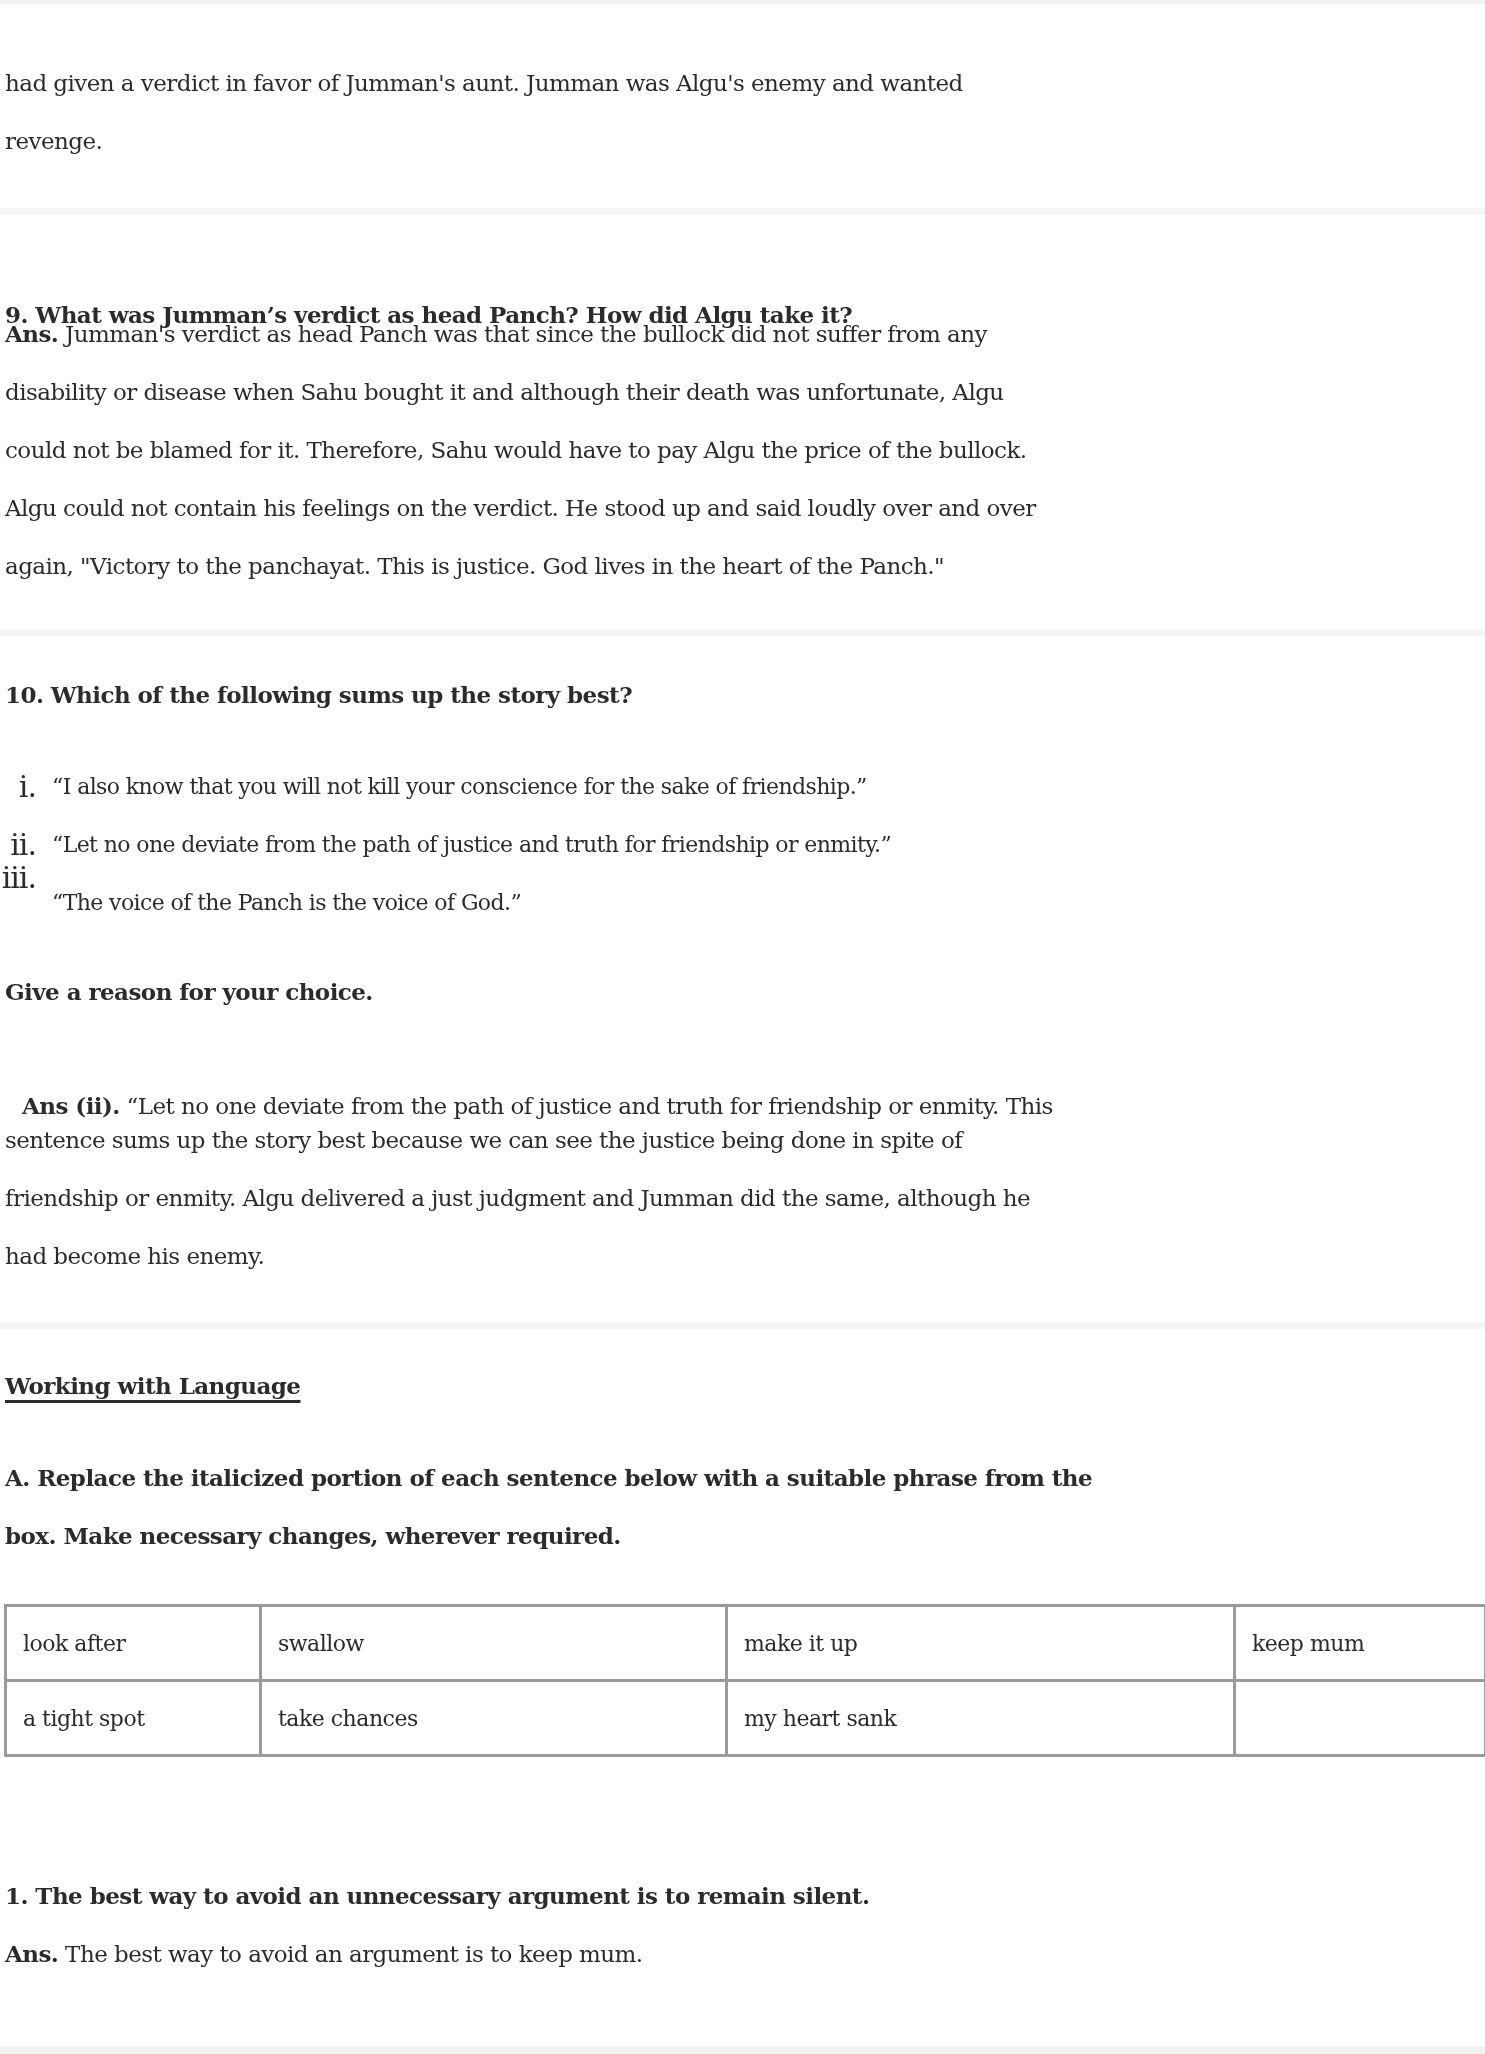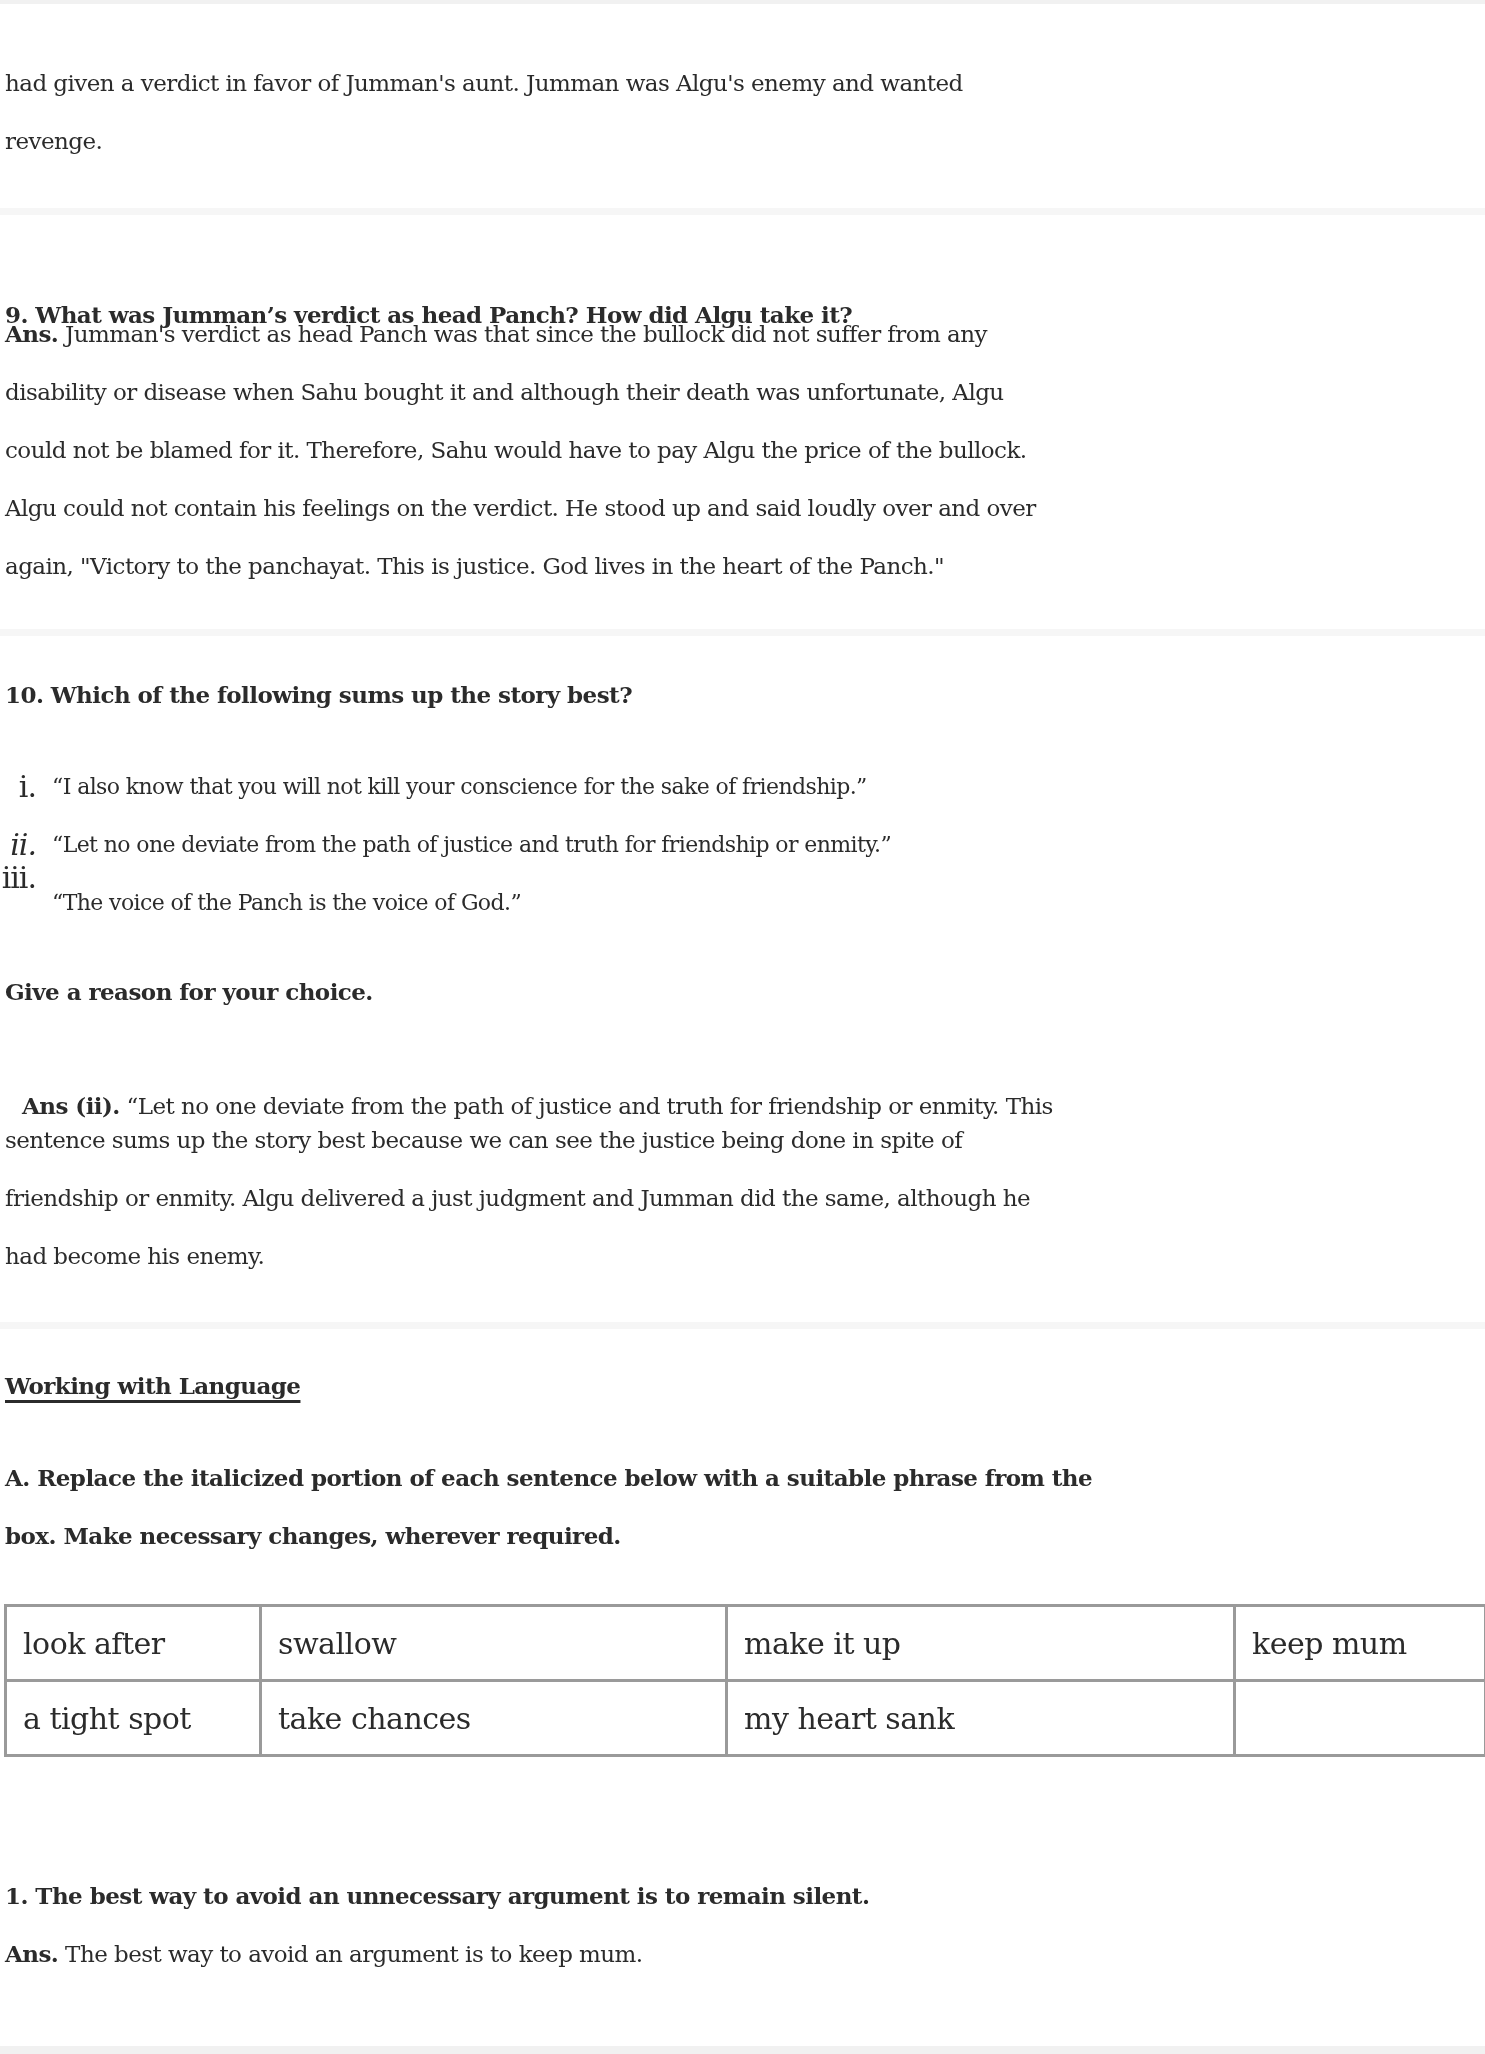--- a/index.html
+++ b/index.html
@@ -24,21 +24,21 @@
     position:absolute; left:52px; white-space:nowrap;
     font-size:22px; line-height:40px; font-weight:normal; letter-spacing:-0.6px;
   }
   table.phrases {
     position:absolute; left:4px; top:1604px; width:1480px;
     border-collapse:collapse; border:3px solid #9a9a9a;
     table-layout:fixed;
   }
   table.phrases td {
     border:3px solid #9a9a9a; height:72px; padding:0 0 0 16px;
-    font-size:30px; letter-spacing:-0.5px; color:#2b2b2b; vertical-align:middle;
+    font-size:22px; letter-spacing:-0.5px; color:#2b2b2b; vertical-align:middle;
     white-space:nowrap;
   }
   table.phrases tr.alt td { background:#f4f4f4; }
 </style>
 </head>
 <body>
 
 <div class="band" style="top:0;height:4px;"></div>
 
 <div>
@@ -61,21 +61,21 @@
 
 <section>
   <div class="line b" style="top:675px;">10. Which of the following sums up the story best?</div>
 
   <div>
     <div>
       <span class="marker" style="left:0;top:767px;">i.</span>
       <span class="li-text" style="top:767px;">“I also know that you will not kill your conscience for the sake of friendship.”</span>
     </div>
     <div>
-      <span class="marker" style="left:0;top:825px;font-style:italic;">ii.</span>
+      <span class="marker" style="left:0;top:825px;">ii.</span>
       <span class="li-text" style="top:825px;">“Let no one deviate from the path of justice and truth for friendship or enmity.”</span>
     </div>
     <div>
       <span class="marker" style="left:0;top:858px;">iii.</span>
       <span class="li-text" style="top:883px;">“The voice of the Panch is the voice of God.”</span>
     </div>
   </div>
 
   <div class="line b" style="top:972px;">Give a reason for your choice.</div>
 

